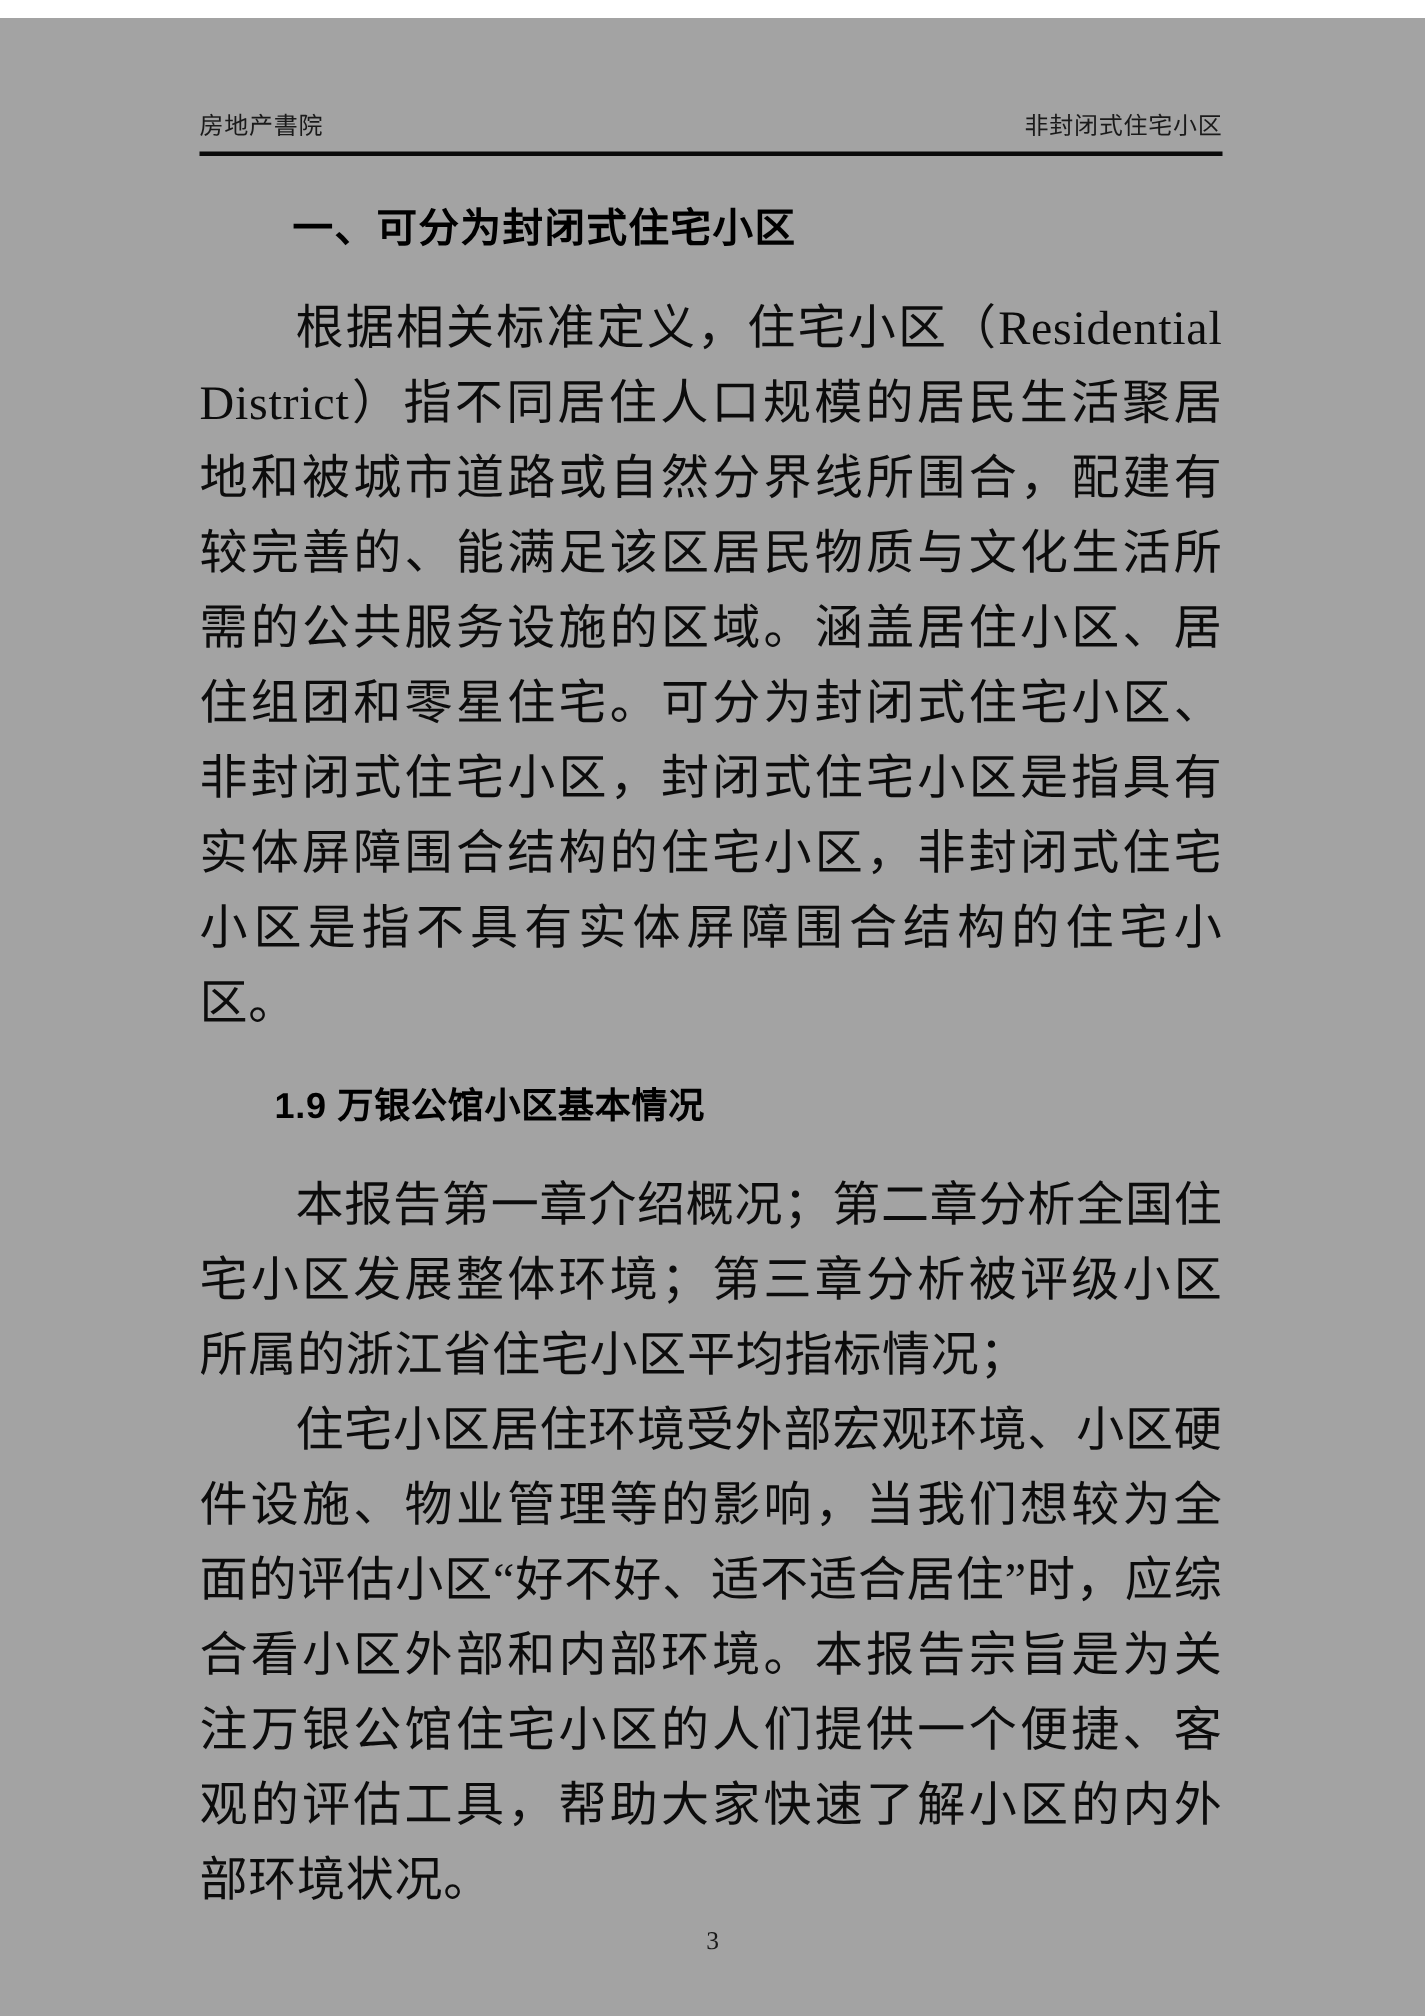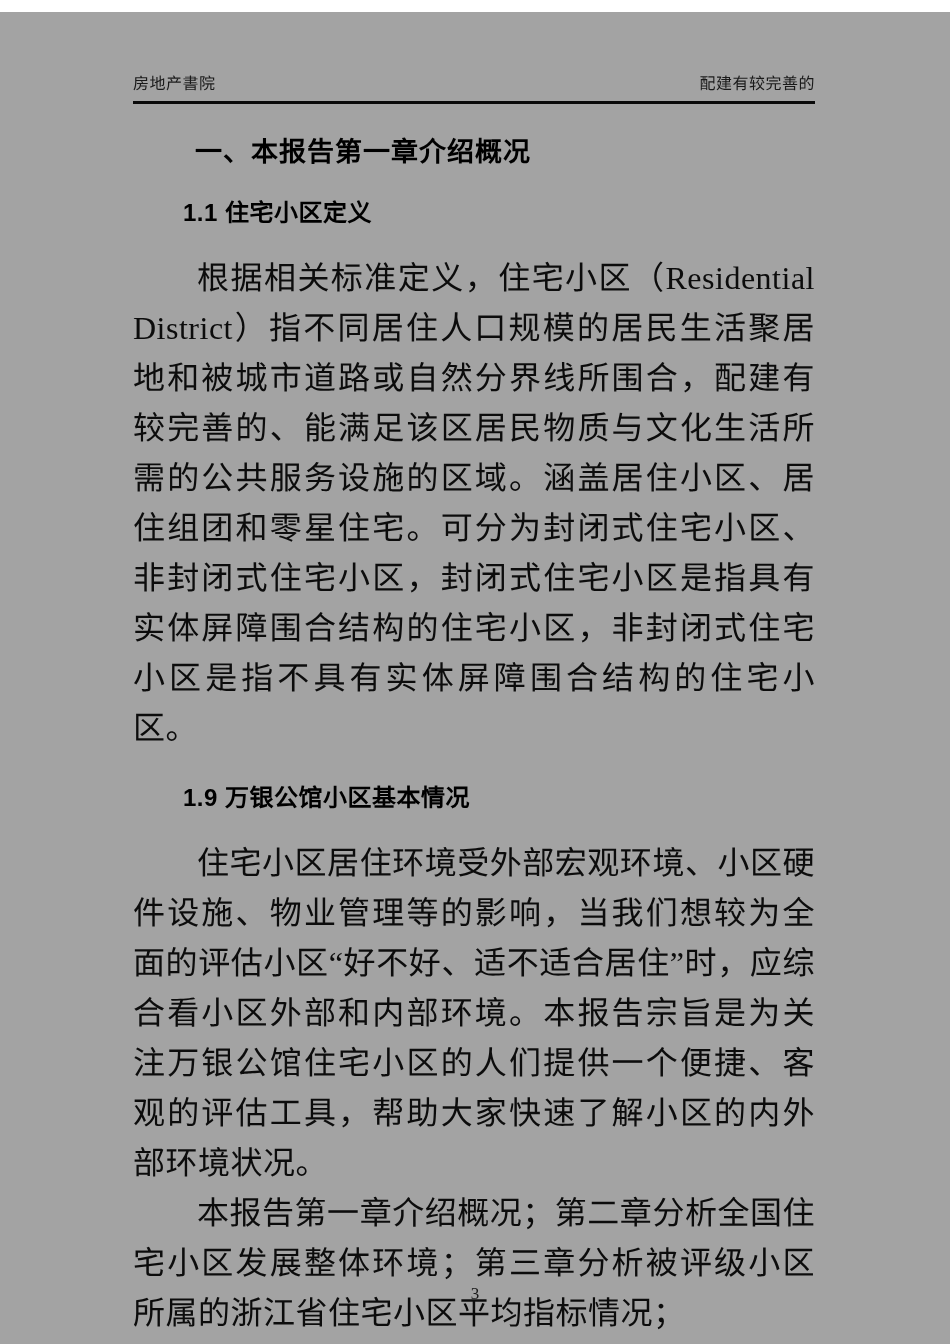--- a/index.html
+++ b/index.html
@@ -73,34 +73,33 @@
     color: #1a1a1a;
   }
 </style>
 </head>
 <body>
 
 <div class="page">
 
   <header class="page-header">
     <span>房地产書院</span>
-    <span>配建有较完善的</span>
+    <span>非封闭式住宅小区</span>
   </header>
 
-  <h1 class="chapter-title">一、本报告第一章介绍概况</h1>
+  <h1 class="chapter-title">一、可分为封闭式住宅小区</h1>
 
-  <h2 class="section-heading">1.1 住宅小区定义</h2>
 
   <p class="body-para">根据相关标准定义，住宅小区（Residential District）指不同居住人口规模的居民生活聚居地和被城市道路或自然分界线所围合，配建有较完善的、能满足该区居民物质与文化生活所需的公共服务设施的区域。涵盖居住小区、居住组团和零星住宅。可分为封闭式住宅小区、非封闭式住宅小区，封闭式住宅小区是指具有实体屏障围合结构的住宅小区，非封闭式住宅小区是指不具有实体屏障围合结构的住宅小区。</p>
 
   <h2 class="section-heading">1.9 万银公馆小区基本情况</h2>
 
 
 
+  <p class="body-para">本报告第一章介绍概况；第二章分析全国住宅小区发展整体环境；第三章分析被评级小区所属的浙江省住宅小区平均指标情况；</p>
+
   <p class="body-para">住宅小区居住环境受外部宏观环境、小区硬件设施、物业管理等的影响，当我们想较为全面的评估小区“好不好、适不适合居住”时，应综合看小区外部和内部环境。本报告宗旨是为关注万银公馆住宅小区的人们提供一个便捷、客观的评估工具，帮助大家快速了解小区的内外部环境状况。</p>
-
-  <p class="body-para">本报告第一章介绍概况；第二章分析全国住宅小区发展整体环境；第三章分析被评级小区所属的浙江省住宅小区平均指标情况；</p>
 
   <footer class="page-footer">
     <span>3</span>
   </footer>
 
 </div>
 
 </body></html>

